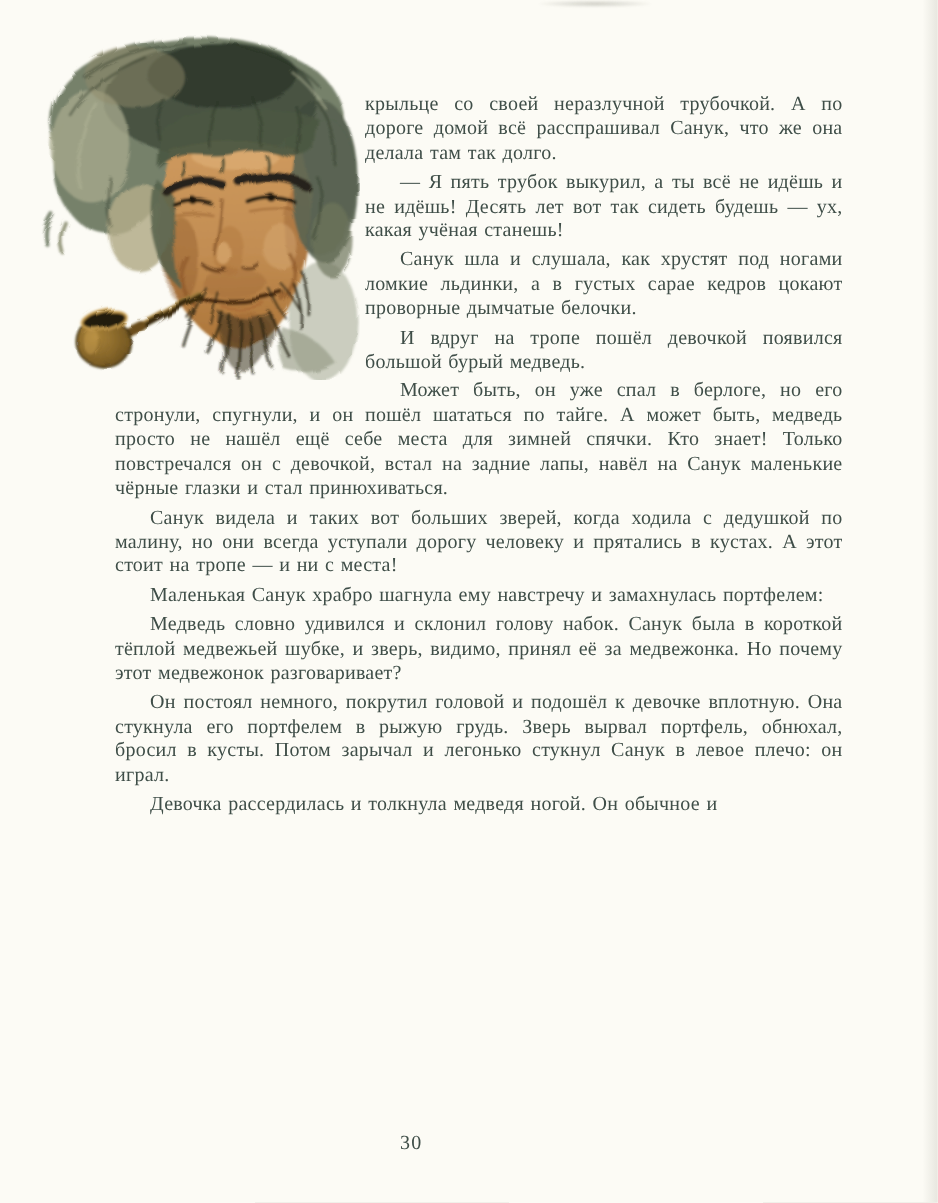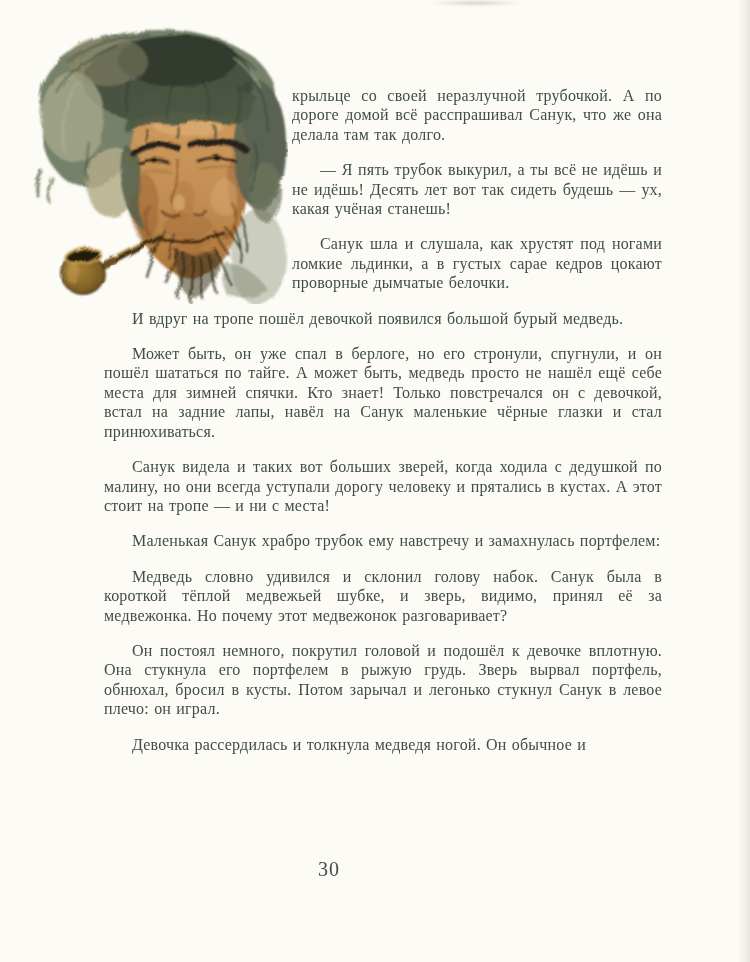--- a/index.html
+++ b/index.html
@@ -27,28 +27,28 @@
     line-height:19.4px;
     text-align:justify;
     letter-spacing:0.2px;
     word-spacing:1px;
     hyphens:auto;-webkit-hyphens:auto;
   }
   .float-spacer{
     float:left;
     width:204px;height:236px;
   }
-  .content p{margin:16px;text-indent:28px;}
+  .content p{margin:4px;text-indent:28px;}
   .content p.continuation{text-indent:0;}
   .illustration{
     position:absolute;left:28px;top:22px;width:260px;height:282px;
   }
   .page-number{
-    position:absolute;top:858px;left:0;width:658px;
-    text-align:center;font-size:20px;letter-spacing:1px;color:#3f4e48;
+    position:absolute;top:906px;left:0;width:658px;
+    text-align:center;font-size:16px;letter-spacing:1px;color:#3f4e48;
   }
 </style>
 </head>
 <body>
 
 <div class="page">
 
   <div class="scan-artifact"></div>
 
   <div class="illustration">
@@ -192,21 +192,21 @@
   </div>
 
   <div class="content">
     <div class="float-spacer"></div>
     <p class="continuation">крыльце со своей неразлучной трубочкой. А по дороге домой всё расспрашивал Санук, что же она делала там так долго.</p>
     <p>— Я пять трубок выкурил, а ты всё не идёшь и не идёшь! Десять лет вот так сидеть будешь — ух, какая учёная станешь!</p>
     <p>Санук шла и слушала, как хрустят под ногами ломкие льдинки, а в густых сарае кедров цокают проворные дымчатые белочки.</p>
     <p>И вдруг на тропе пошёл девочкой появился большой бурый медведь.</p>
     <p>Может быть, он уже спал в берлоге, но его стронули, спугнули, и он пошёл шататься по тайге. А может быть, медведь просто не нашёл ещё себе места для зимней спячки. Кто знает! Только повстречался он с девочкой, встал на задние лапы, навёл на Санук маленькие чёрные глазки и стал принюхиваться.</p>
     <p>Санук видела и таких вот больших зверей, когда ходила с дедушкой по малину, но они всегда уступали дорогу человеку и прятались в кустах. А этот стоит на тропе — и ни с места!</p>
-    <p>Маленькая Санук храбро трубок ему навстречу и замахнулась портфелем:</p>
+    <p>Маленькая Санук храбро шагнула ему навстречу и замахнулась портфелем:</p>
     <p>Медведь словно удивился и склонил голову набок. Санук была в короткой тёплой медвежьей шубке, и зверь, видимо, принял её за медвежонка. Но почему этот медвежонок разговаривает?</p>
     <p>Он постоял немного, покрутил головой и подошёл к девочке вплотную. Она стукнула его портфелем в рыжую грудь. Зверь вырвал портфель, обнюхал, бросил в кусты. Потом зарычал и легонько стукнул Санук в левое плечо: он играл.</p>
     <p>Девочка рассердилась и толкнула медведя ногой. Он обычное и</p>
   </div>
 
   <div class="page-number">30</div>
 
 </div>
 
 </body></html>

